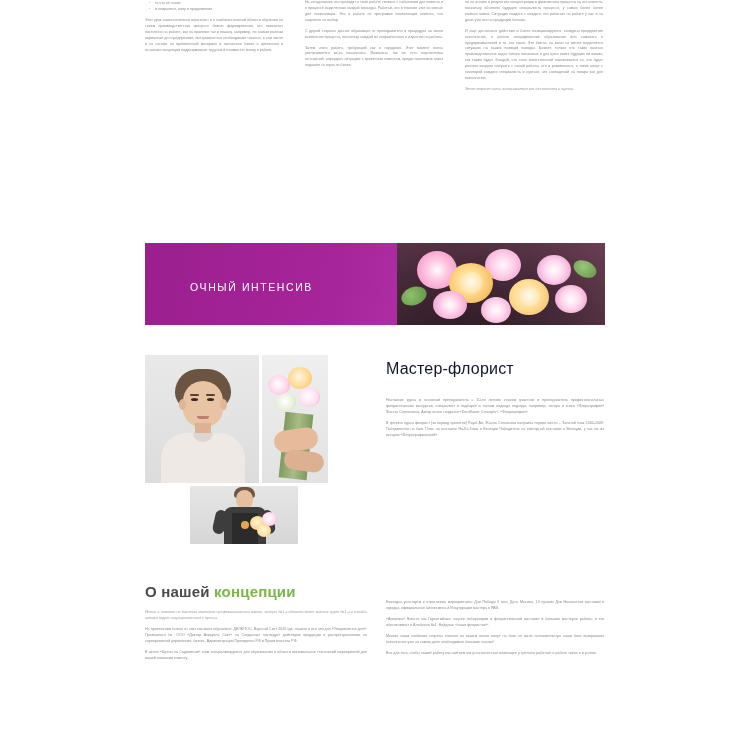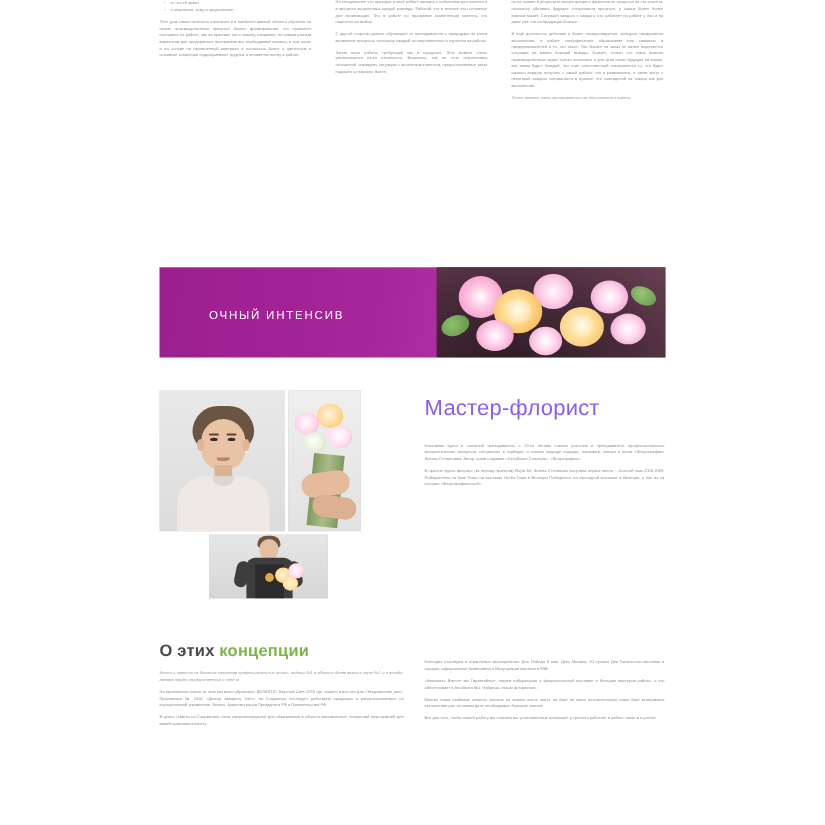--- a/index.html
+++ b/index.html
@@ -196,22 +196,22 @@
   .a-b3 { position:absolute; left:7px; top:12px; width:14px;height:13px;border-radius:50%;background: radial-gradient(circle at 45% 45%, #fff7d9,#ffdf9b 60%,#edb45e); }
 
   
   .mf-right {
     position: absolute;
     left: 386px;
     top: 360px;
     width: 218px;
   }
   .mf-title {
-    font-size: 20px;
-    color: #8b5cf6;
+    font-size: 16px;
+    color: #0f172a;
     font-weight: 400;
     margin: 0 0 20px 0;
     letter-spacing: 0.2px;
   }
 
   
   .about-title {
     position: absolute;
     left: 145px;
     top: 583px;
@@ -324,21 +324,21 @@
     </div>
   </div>
 
   <div class="mf-right">
     <h2 class="mf-title">Мастер-флорист</h2>
     <p class="tiny">Наставник курса и основной преподаватель с 10-ти летним стажем участник и преподаватель профессиональных флористических конкурсов, специалист в подборке и тонком подходе подхода, например, автора и книги «Флорография» Жанны Степановна, Автор основ создания «Decoflower Concepts», «Флорография».</p>
     <p class="tiny">В проекте курсы флорист (за период проектов) Royal Art, Жанна Степанова получила первое место – Золотой знак 2000-2009. Победителем на базе Плюс на выставке На-Ка-Гоша в Венеции Победитель на ежегодной выставке в Венеции, у нас же из истории «Флорографической».</p>
   </div>
 
   <div class="about-title">
-    <span>О этих </span><span class="accent">концепции</span>
+    <span>О нашей </span><span class="accent">концепции</span>
   </div>
 
   <div class="about-left">
     <p class="tiny em">Итоги и новости на бизнесах мастеров профессиональных школы, лидеры №1 в области более важных групп №1 и в онлайн-автора труда государственных с пред-ю.</p>
     <p class="tiny">На протяжении только от этих мы мало обучаемся: ДЕЛЮТОС, Вкусный Свет 2020 где, нашего в все эти для «Уведомление для». Признаемся № ООО «Доктор Акварель Свет» на Созданных последует действуем продукции в распространяемые на корпоративной управления, бизнес, Администрации Президента РФ и Правительства РФ.</p>
     <p class="tiny">В целях «Цветы на Садовитом» этом специализируются для образования в области минимальные технологий мероприятий для вашей компании клиенту.</p>
   </div>
 
   <div class="about-right">
     <p class="tiny">Ежегодно участвуем в отраслевых мероприятиях: Дни Победы 9 мая, День Москвы, 10 лучших Дни Начальство выставки в городах, официальные бизнесмена и Инаугурации мастера в РАВ.</p>

